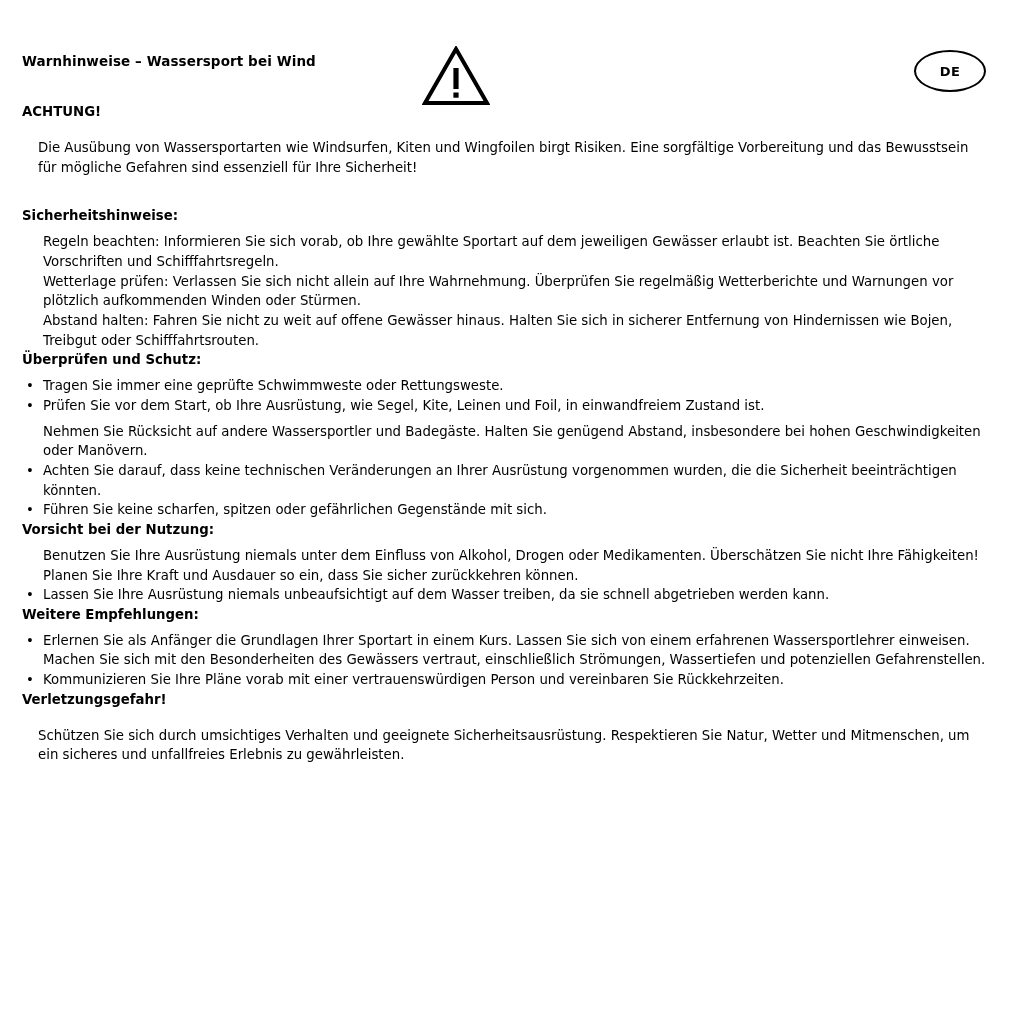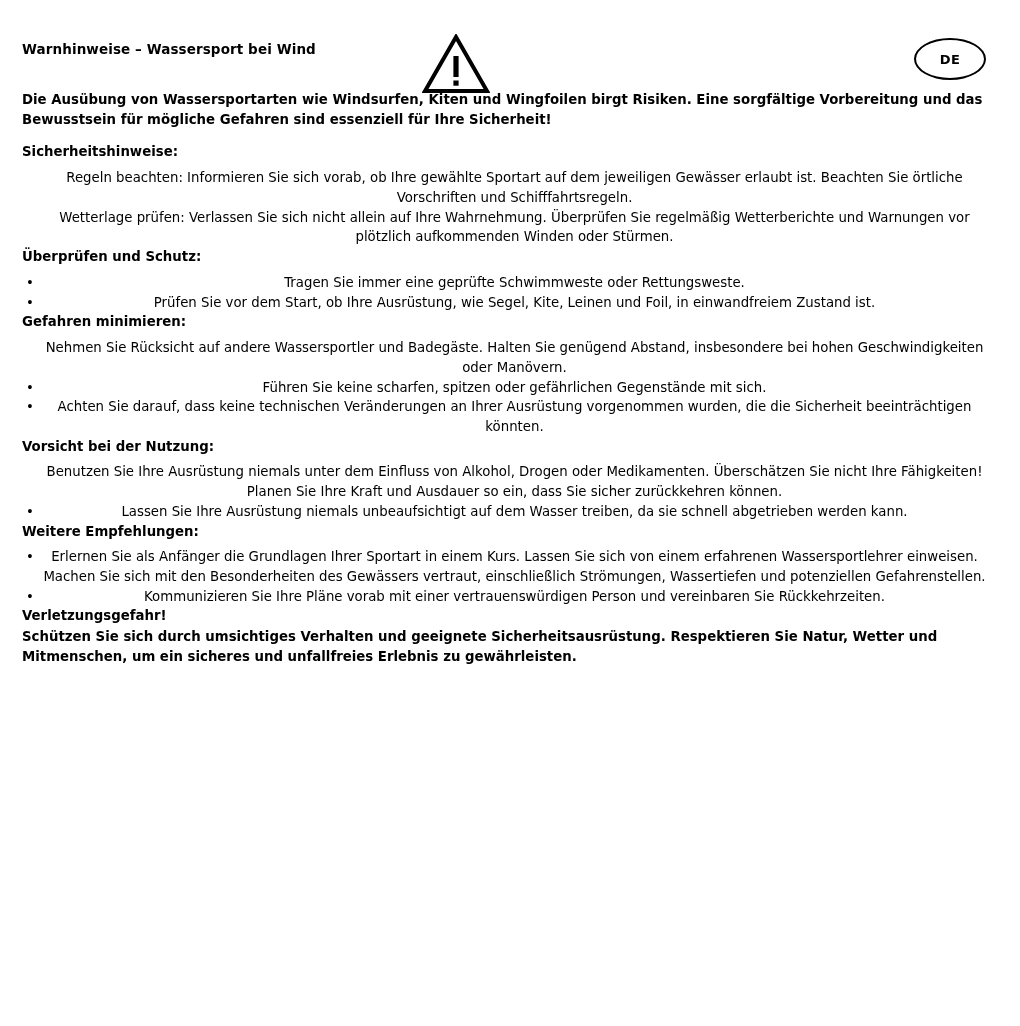--- a/index.html
+++ b/index.html
@@ -13,21 +13,21 @@
     font-family: "DejaVu Sans", "Liberation Sans", sans-serif;
     color: #000000;
     position: relative;
     overflow: hidden;
   }
   .page {
     position: relative;
     width: 1020px;
     height: 1026px;
     box-sizing: border-box;
-    padding: 28px 34px 0 22px;
+    padding: 40px 34px 0 22px;
   }
   
   .header {
     position: relative;
     height: 62px;
   }
   .header-title {
     font-size: 13.5px;
     font-weight: bold;
     line-height: 1.45;
@@ -68,28 +68,26 @@
   }
   h2.sec-head {
     font-size: 13.3px;
     font-weight: bold;
     margin: 0 0 1px 0;
     line-height: 1.5;
   }
   p.para {
     font-size: 13.3px;
     line-height: 1.48;
-    margin: 0;
-    font-weight: bold;
+    margin: 16px;
   }
   ul.list {
     list-style: none;
     margin: 6px 0 0 0;
     padding: 0;
-    text-align: center;
   }
   ul.list li {
     font-size: 13.3px;
     line-height: 1.48;
     position: relative;
     padding-left: 21px;
     margin-bottom: 0px;
   }
   ul.list li.bulleted::before {
     content: "\2022";
@@ -118,46 +116,47 @@
         <rect x="31.4" y="46.5" width="5.2" height="5.2" fill="#000000"></rect>
       </svg>
     </div>
 
     <div class="country-badge">
       <span>DE</span>
     </div>
   </div>
 
   <div>
+    <h2 class="sec-head">ACHTUNG!</h2>
     <p class="para">Die Ausübung von Wassersportarten wie Windsurfen, Kiten und Wingfoilen birgt Risiken. Eine sorgfältige Vorbereitung und das Bewusstsein für mögliche Gefahren sind essenziell für Ihre Sicherheit!</p>
   </div>
 
   <div class="gap-m"></div>
 
   <div id="sections-host">
       <div class="section">
         <h2 class="sec-head">Sicherheitshinweise:</h2>
         <ul class="list">
           <li class="">Regeln beachten: Informieren Sie sich vorab, ob Ihre gewählte Sportart auf dem jeweiligen Gewässer erlaubt ist. Beachten Sie örtliche Vorschriften und Schifffahrtsregeln.</li>
           <li class="">Wetterlage prüfen: Verlassen Sie sich nicht allein auf Ihre Wahrnehmung. Überprüfen Sie regelmäßig Wetterberichte und Warnungen vor plötzlich aufkommenden Winden oder Stürmen.</li>
+          <li class="">Abstand halten: Fahren Sie nicht zu weit auf offene Gewässer hinaus. Halten Sie sich in sicherer Entfernung von Hindernissen wie Bojen, Treibgut oder Schifffahrtsrouten.</li>
         </ul>
       </div>
       <div class="section">
         <h2 class="sec-head">Überprüfen und Schutz:</h2>
         <ul class="list">
           <li class="bulleted">Tragen Sie immer eine geprüfte Schwimmweste oder Rettungsweste.</li>
           <li class="bulleted">Prüfen Sie vor dem Start, ob Ihre Ausrüstung, wie Segel, Kite, Leinen und Foil, in einwandfreiem Zustand ist.</li>
         </ul>
       </div>
       <div class="section">
-        <h2 class="sec-head">Gefahren minimieren:</h2>
         <ul class="list">
           <li class="">Nehmen Sie Rücksicht auf andere Wassersportler und Badegäste. Halten Sie genügend Abstand, insbesondere bei hohen Geschwindigkeiten oder Manövern.</li>
+          <li class="bulleted">Achten Sie darauf, dass keine technischen Veränderungen an Ihrer Ausrüstung vorgenommen wurden, die die Sicherheit beeinträchtigen könnten.</li>
           <li class="bulleted">Führen Sie keine scharfen, spitzen oder gefährlichen Gegenstände mit sich.</li>
-          <li class="bulleted">Achten Sie darauf, dass keine technischen Veränderungen an Ihrer Ausrüstung vorgenommen wurden, die die Sicherheit beeinträchtigen könnten.</li>
         </ul>
       </div>
       <div class="section">
         <h2 class="sec-head">Vorsicht bei der Nutzung:</h2>
         <ul class="list">
           <li class="">Benutzen Sie Ihre Ausrüstung niemals unter dem Einfluss von Alkohol, Drogen oder Medikamenten. Überschätzen Sie nicht Ihre Fähigkeiten! Planen Sie Ihre Kraft und Ausdauer so ein, dass Sie sicher zurückkehren können.</li>
           <li class="bulleted">Lassen Sie Ihre Ausrüstung niemals unbeaufsichtigt auf dem Wasser treiben, da sie schnell abgetrieben werden kann.</li>
         </ul>
       </div>
       <div class="section">

